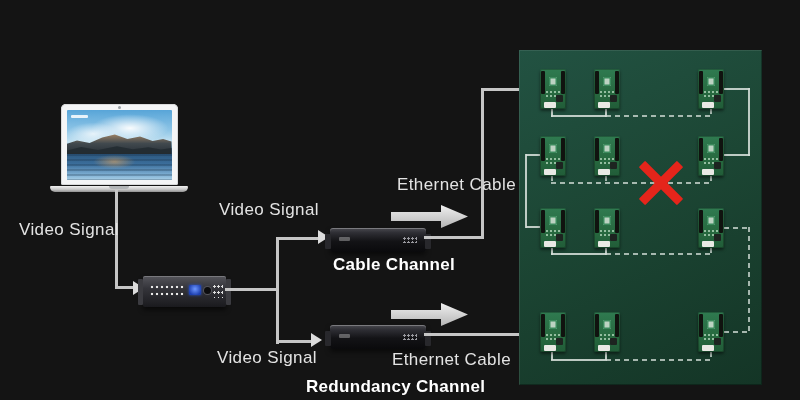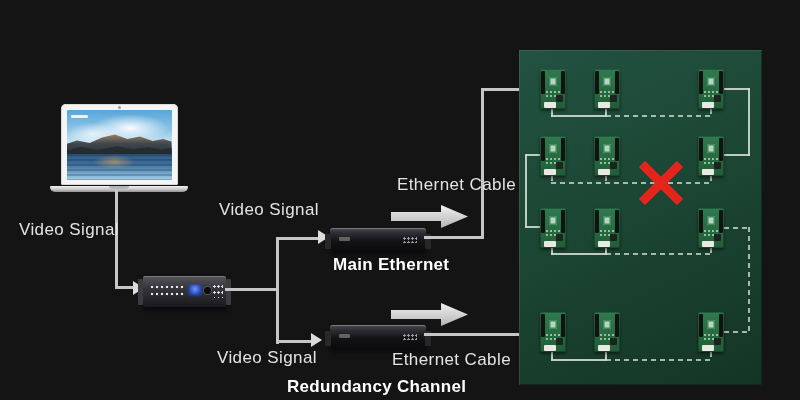--- a/index.html
+++ b/index.html
@@ -309,16 +309,16 @@
   <div class="error-x">
     <div class="b b1"></div>
     <div class="b b2"></div>
   </div>
 
   <div class="label" style="left:19px;top:220px;">Video Signal</div>
   <div class="label" style="left:219px;top:200px;">Video Signal</div>
   <div class="label" style="left:217px;top:348px;">Video Signal</div>
   <div class="label" style="left:397px;top:175px;">Ethernet Cable</div>
   <div class="label" style="left:392px;top:350px;">Ethernet Cable</div>
-  <div class="label bold" style="left:333px;top:255px;">Main Ethernet</div>
-  <div class="label bold" style="left:287px;top:377px;">Redundancy Channel</div>
+  <div class="label bold" style="left:333px;top:255px;">Cable Channel</div>
+  <div class="label bold" style="left:306px;top:377px;">Redundancy Channel</div>
 
 </div>
 
 </body></html>

